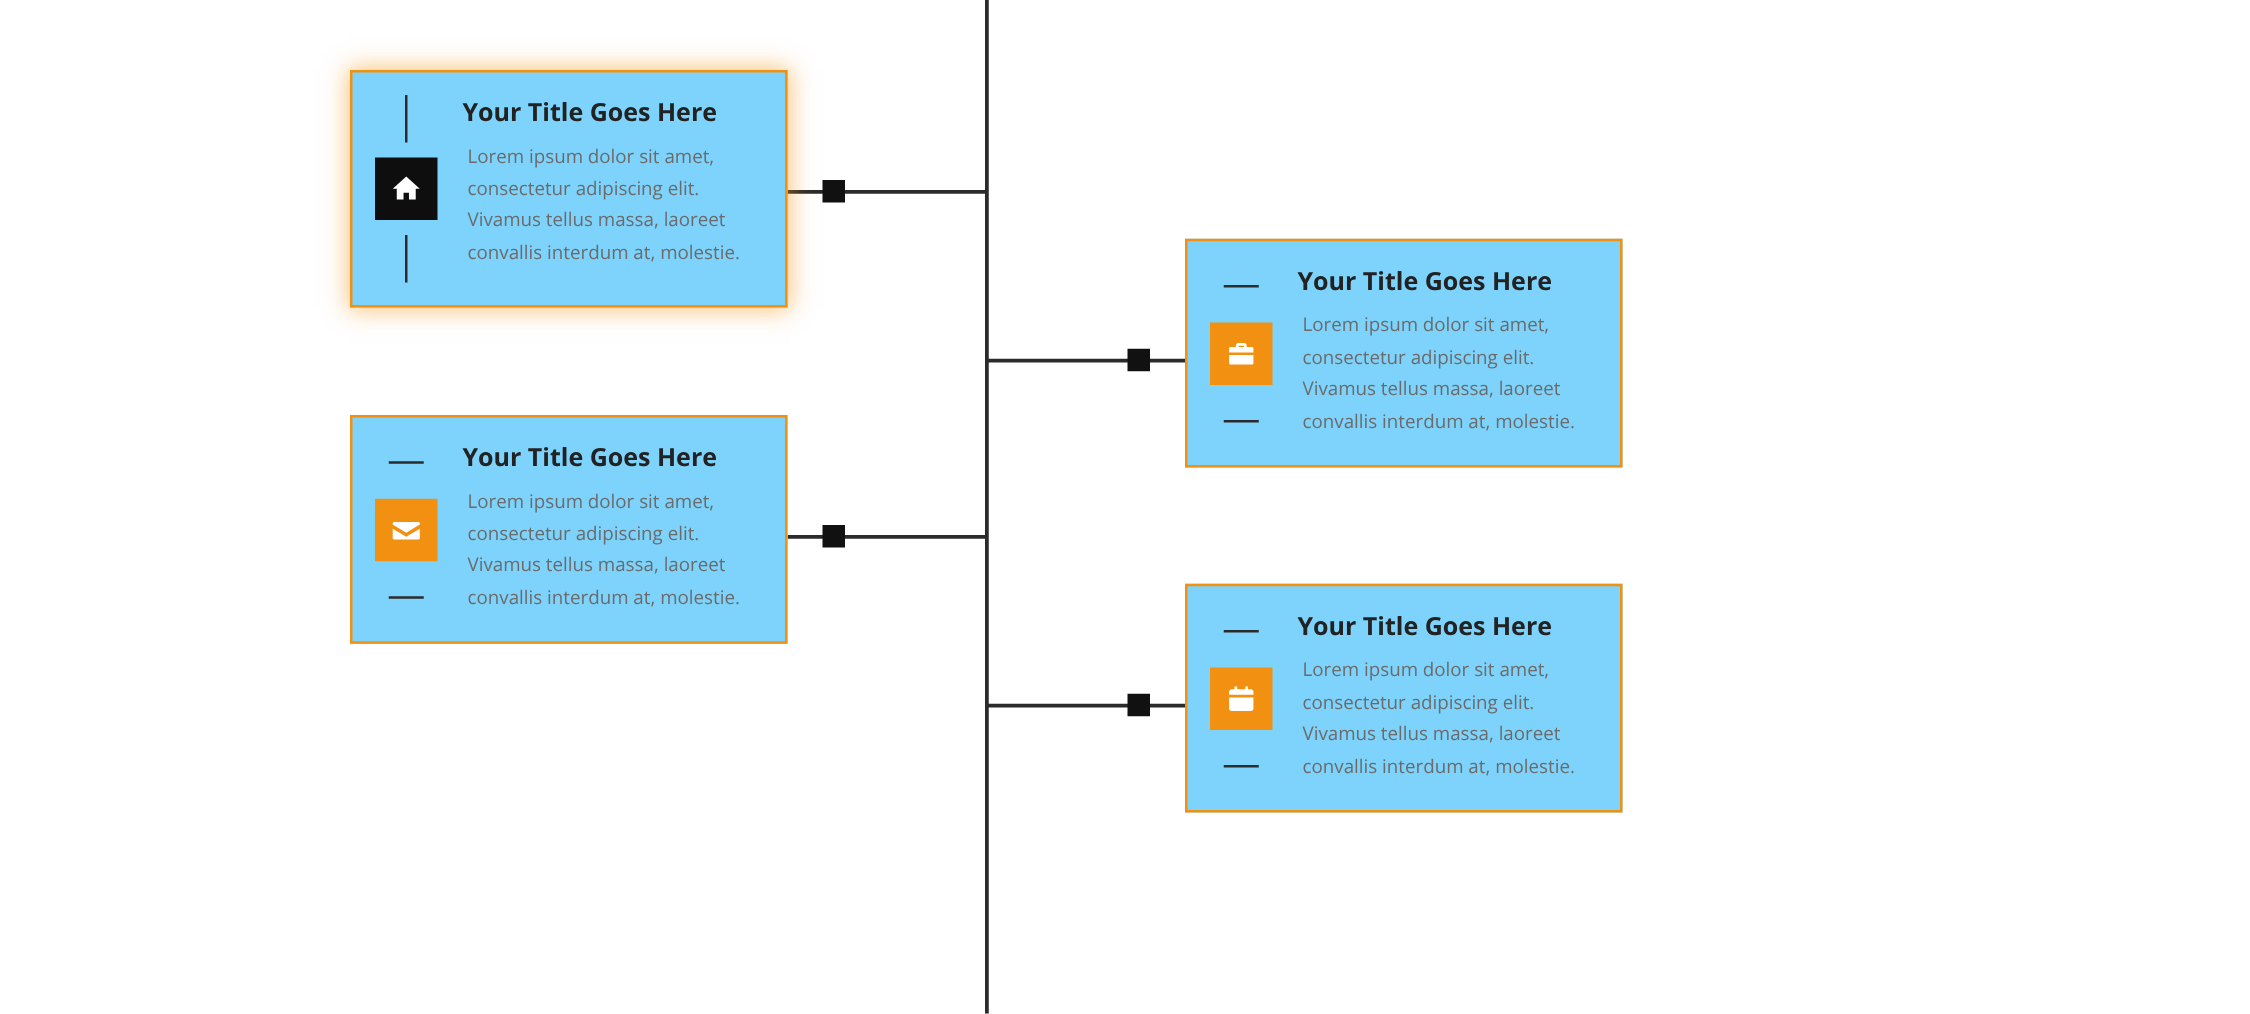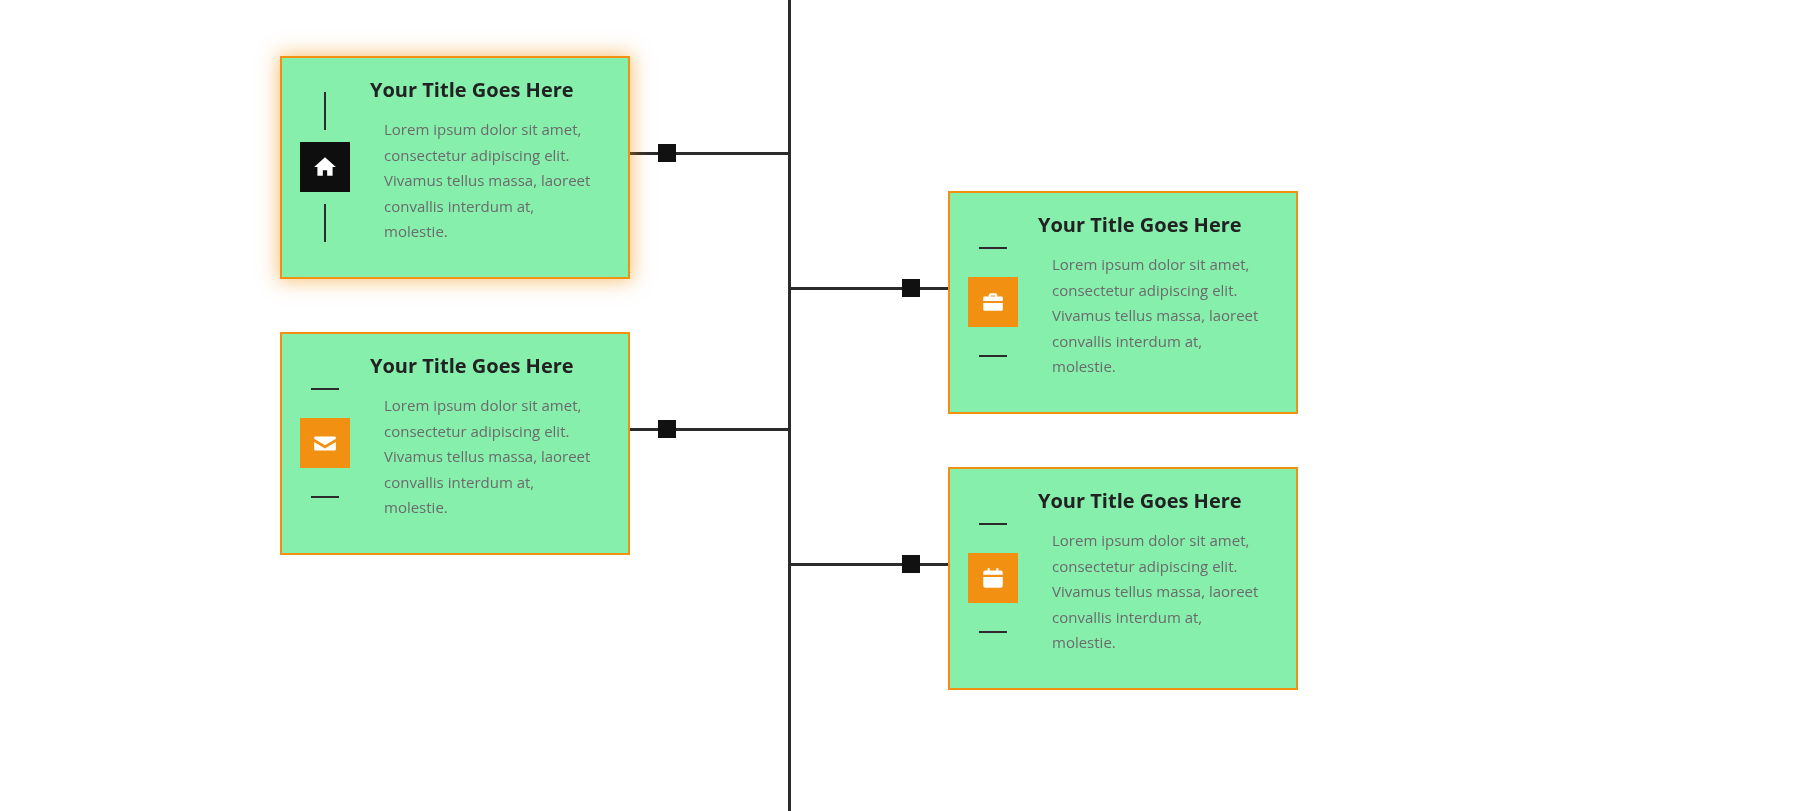--- a/index.html
+++ b/index.html
@@ -36,21 +36,21 @@
   .node {
     position: absolute;
     width: 18px;
     height: 18px;
     background: #111;
   }
   .card {
     position: absolute;
     width: 350px;
     border: 2px solid var(--orange);
-    background: #86efac;
+    background: #7dd3fc;
     padding: 18px 20px 18px 18px;
     display: flex;
     gap: 20px;
   }
   .card.glow {
     box-shadow: 0 0 18px 2px rgba(242,145,17,0.55);
   }
   .iconcol {
     position: relative;
     width: 50px;
@@ -81,21 +81,21 @@
   .iconbox.dark { background: #0e0e0e; }
   .iconbox.orange { background: var(--orange); }
   .iconbox svg { fill: #fff; }
   .body h3 {
     margin: 0 0 10px 0;
     font-size: 20px;
     font-weight: 700;
     color: var(--text-heading);
   }
   .body p {
-    margin: 14px;
+    margin: 4px;
     font-size: 15px;
     line-height: 1.7;
     color: var(--text-body);
   }
 </style>
 </head>
 <body>
 
 <div class="stage">
 

